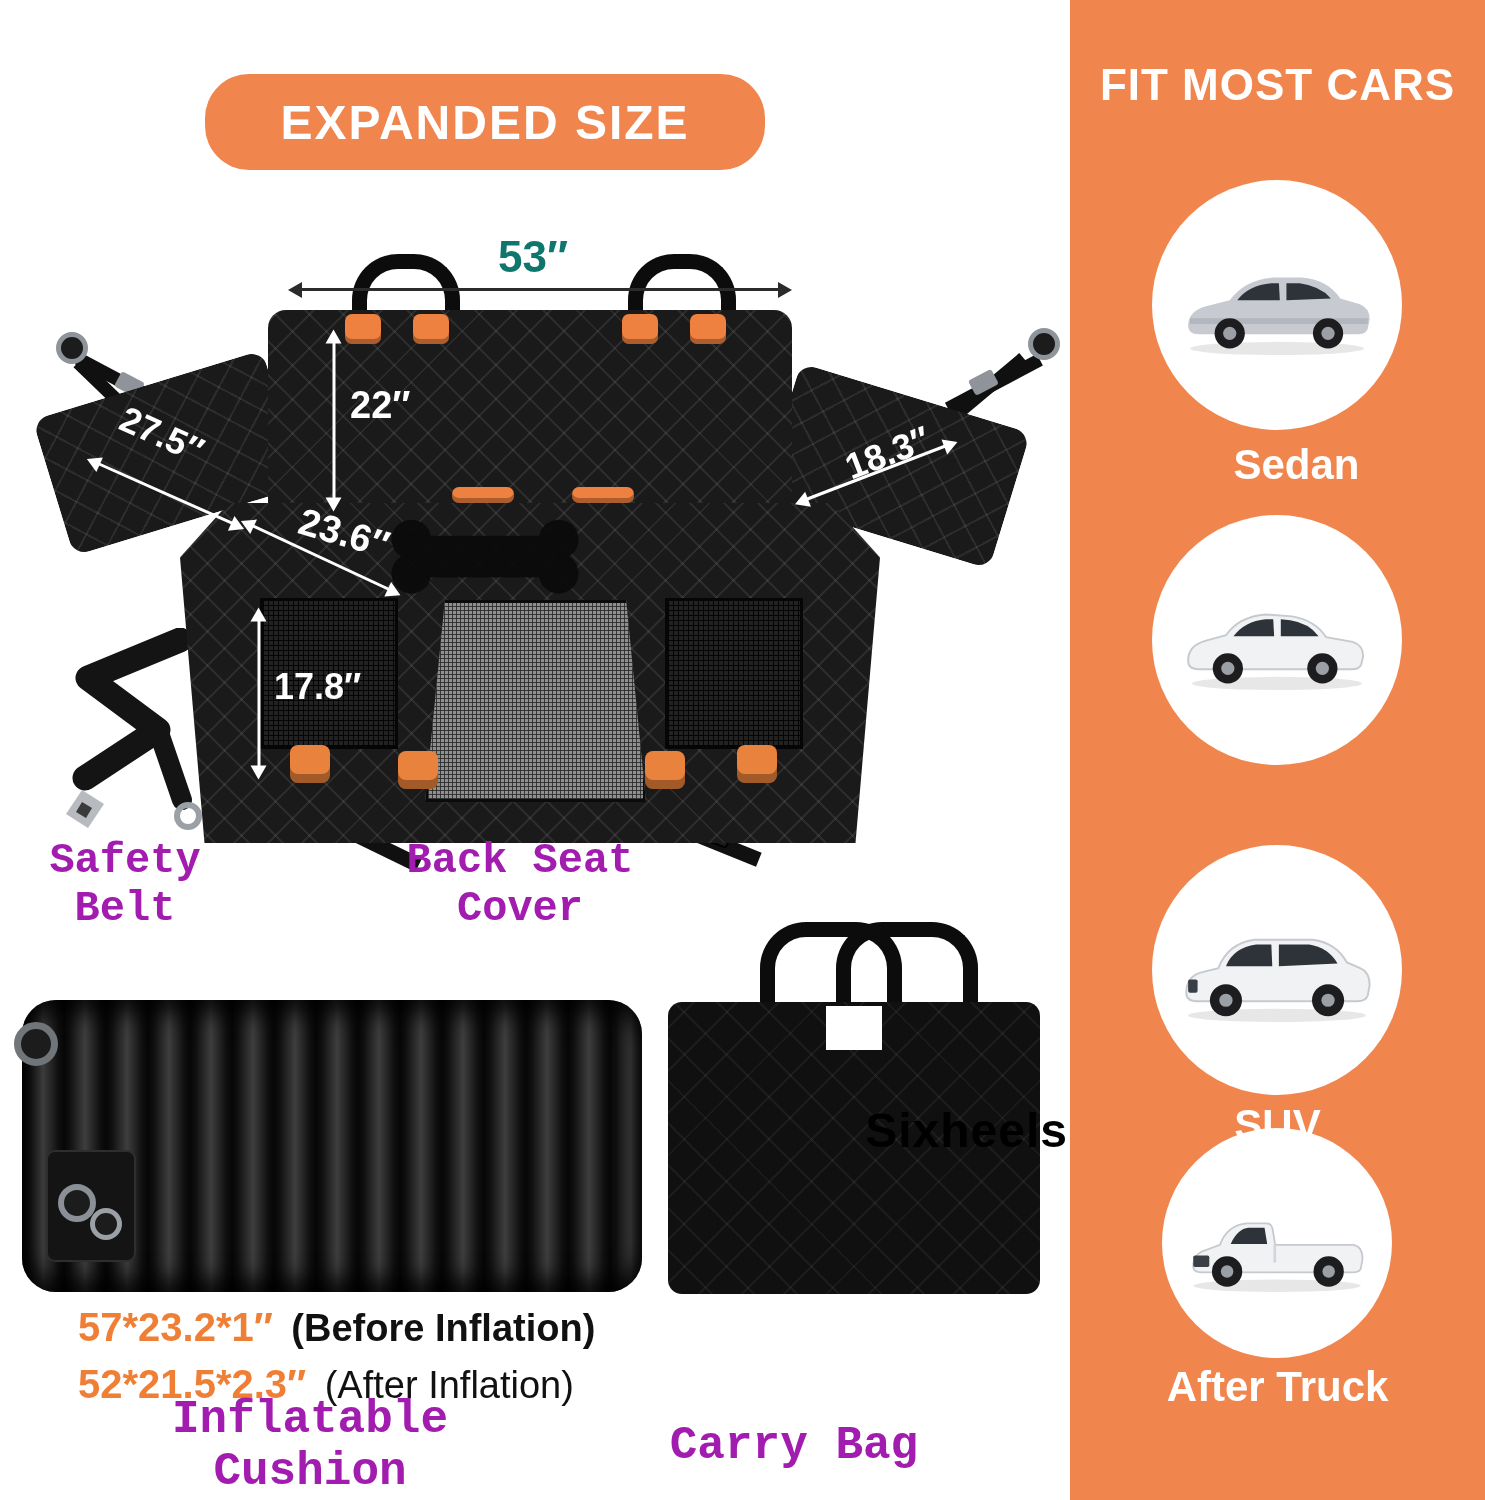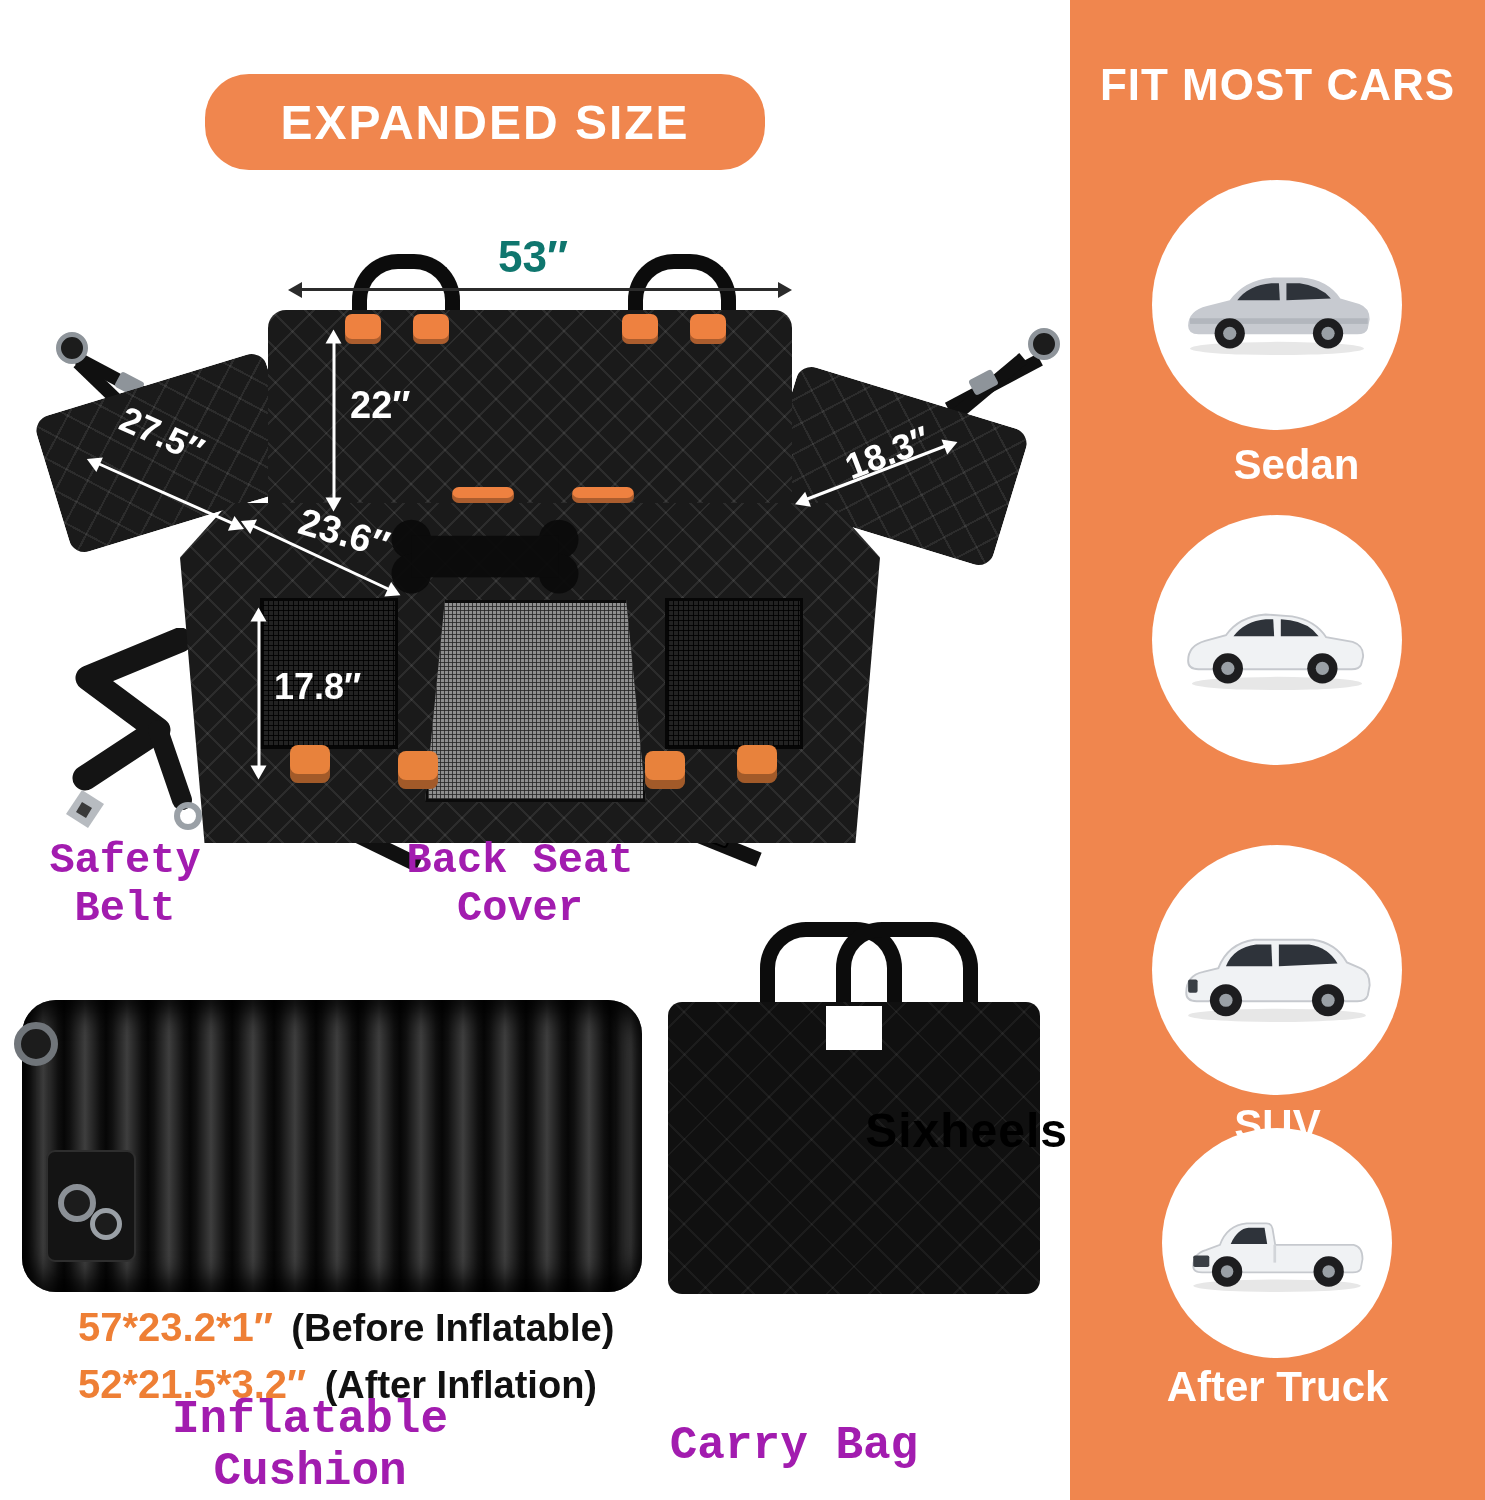--- a/index.html
+++ b/index.html
@@ -205,25 +205,25 @@
   <div class="abs" style="left:22px;top:1000px;width:620px;height:292px;border-radius:34px;z-index:2;
               background:repeating-linear-gradient(90deg,#060606 0px,#101010 6px,#3e3e3e 21px,#101010 36px,#060606 42px);
               box-shadow:inset 0 14px 22px rgba(0,0,0,.8), inset 0 -14px 22px rgba(0,0,0,.8);"></div>
   <div class="ring" style="left:14px;top:1022px;width:30px;height:30px;border-width:7px;border-color:#70757a;z-index:3;"></div>
   <div class="abs" style="left:46px;top:1150px;width:86px;height:108px;background:#141414;border:2px solid #2e2e2e;border-radius:9px;z-index:3;"></div>
   <div class="ring" style="left:58px;top:1184px;width:26px;height:26px;border-width:6px;border-color:#8b9096;z-index:4;"></div>
   <div class="ring" style="left:90px;top:1208px;width:22px;height:22px;border-width:5px;border-color:#9aa0a6;z-index:4;"></div>
 
   <div class="abs" style="left:78px;top:1305px;z-index:3;white-space:nowrap;">
     <span style="color:#EE7F35;font-weight:bold;font-size:40px;">57*23.2*1″</span>
-    <span style="color:#111;font-weight:bold;font-size:38px;margin-left:14px;">(Before Inflatable)</span>
+    <span style="color:#111;font-weight:bold;font-size:38px;margin-left:14px;">(Before Inflation)</span>
   </div>
   <div class="abs" style="left:78px;top:1362px;z-index:3;white-space:nowrap;">
-    <span style="color:#EE7F35;font-weight:bold;font-size:40px;">52*21.5*3.2″</span>
-    <span style="color:#111;font-weight:bold;font-size:38px;margin-left:14px;">(After Inflation)</span>
+    <span style="color:#EE7F35;font-weight:bold;font-size:40px;">52*21.5*2.3″</span>
+    <span style="color:#111;font-weight:normal;font-size:38px;margin-left:14px;">(After Inflation)</span>
   </div>
 
   <div class="plabel centered" style="left:90px;top:1418px;width:440px;height:56px;font-size:46px;">
       <span>Inflatable Cushion</span>
     </div>
 
   <div class="loop" style="left:760px;top:922px;width:112px;height:84px;z-index:1;"></div>
   <div class="loop" style="left:836px;top:922px;width:112px;height:84px;z-index:1;"></div>
   <div class="abs" style="left:668px;top:1002px;width:372px;height:292px;background:#101010;border-radius:14px;z-index:2;
               background-image:

